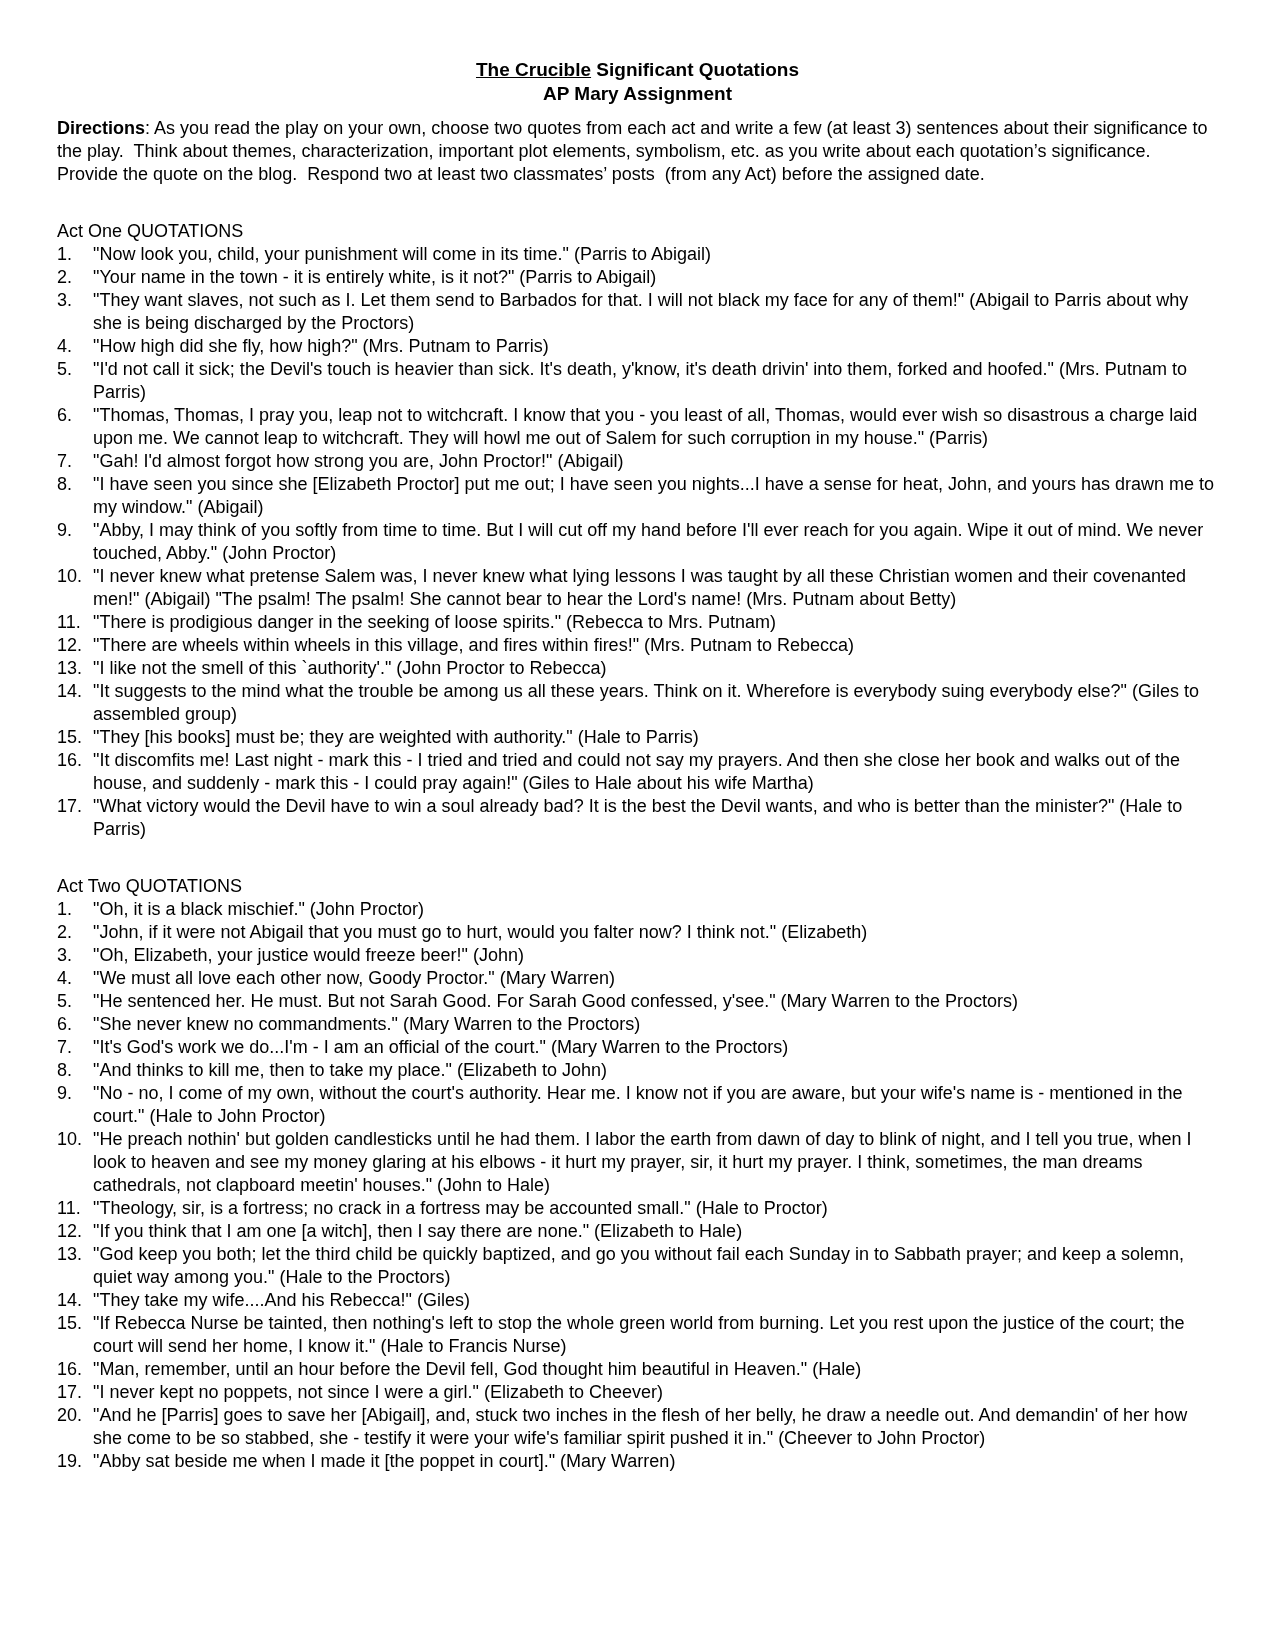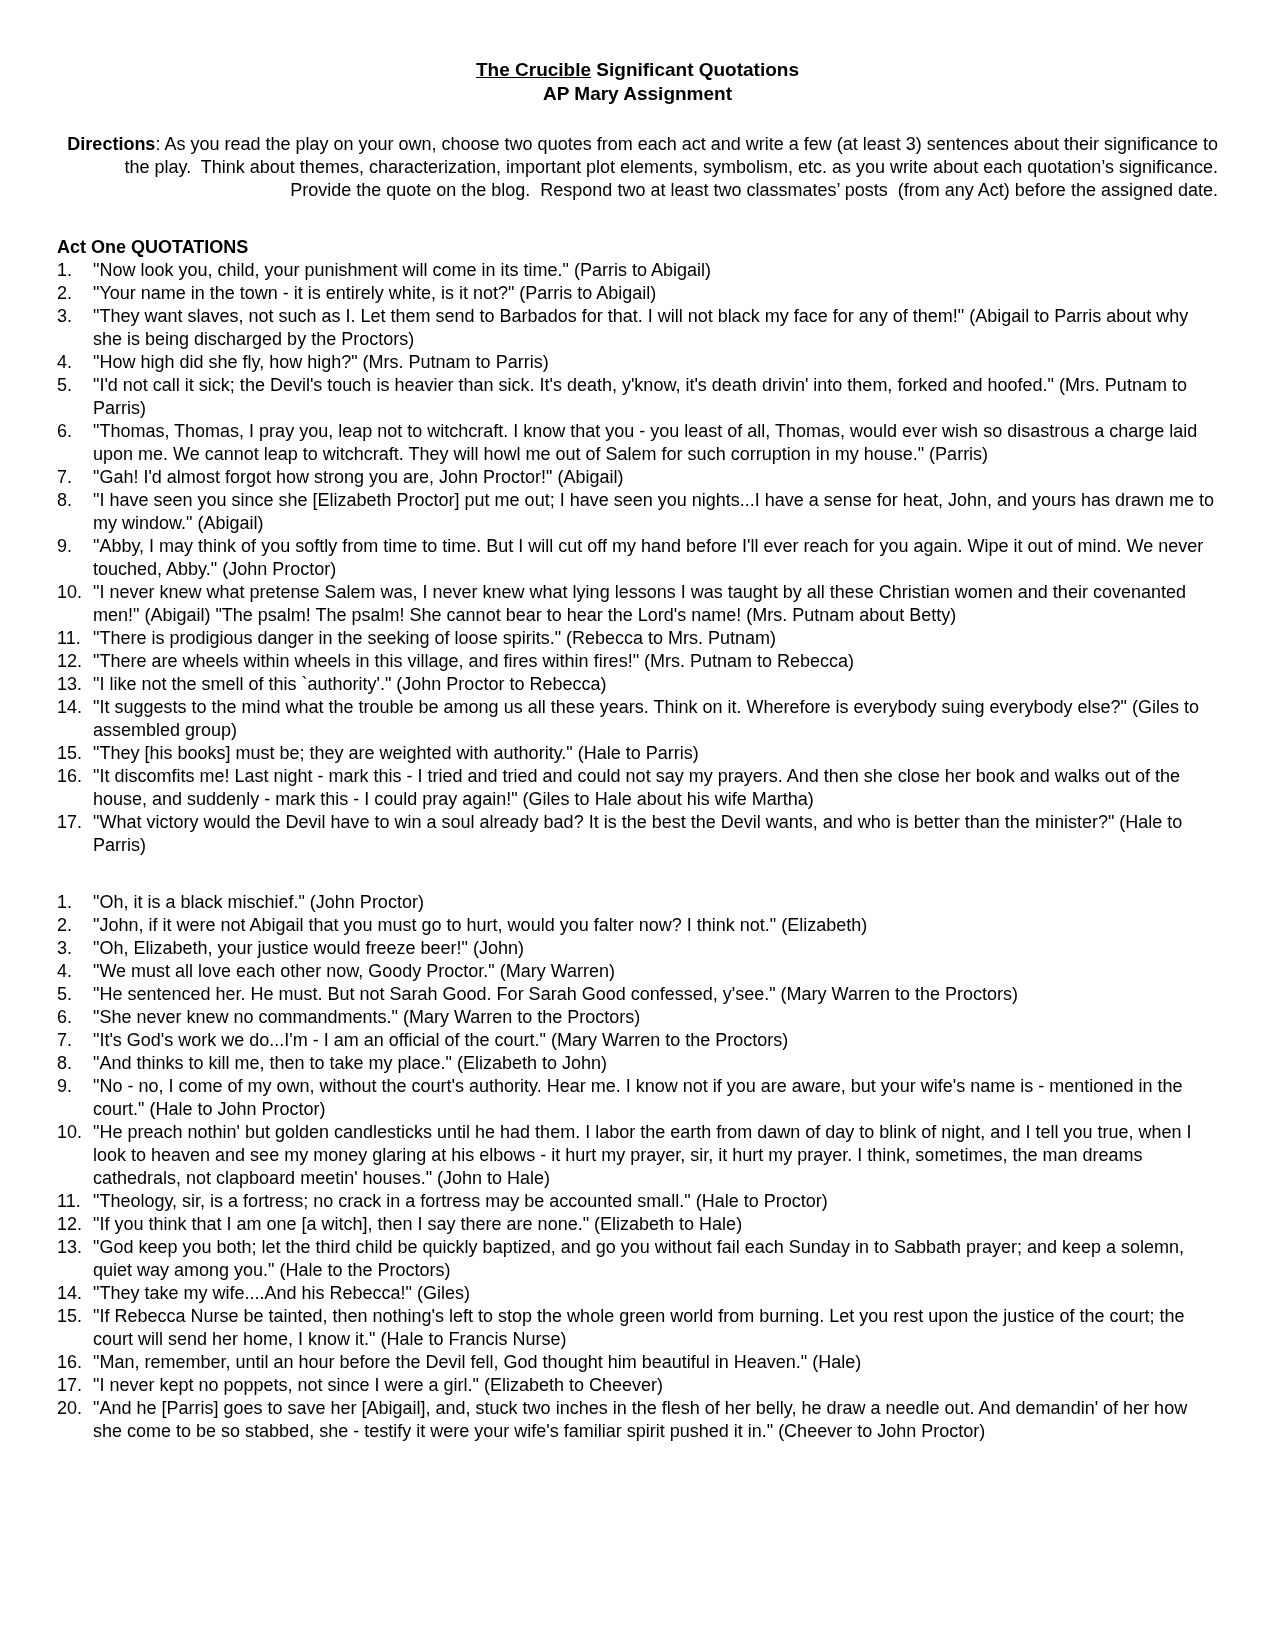--- a/index.html
+++ b/index.html
@@ -23,32 +23,31 @@
   .title-block {
     text-align: center;
     font-weight: bold;
     font-size: 19px;
     line-height: 24px;
   }
   .title-underline {
     text-decoration: underline;
   }
   .directions {
-    margin-top: 27px;
+    margin-top: 11px;
     white-space: pre-wrap;
-    text-align: right;
   }
   .directions-label {
     font-weight: bold;
   }
   .section {
     margin-top: 34px;
   }
   .section-heading {
-    font-weight: bold;
+    font-weight: normal;
     margin-bottom: 0;
   }
   ol.quote-list {
     list-style: none;
     margin: 0;
     padding: 0;
   }
   ol.quote-list li {
     display: flex;
     align-items: flex-start;
@@ -158,20 +157,21 @@
   </li>
 
   <li>
     <span class="item-number">17.</span>
     <span class="quote-text">"What victory would the Devil have to win a soul already bad? It is the best the Devil wants, and who is better than the minister?" (Hale to Parris)</span>
   </li>
 </ol>
   </div>
 
   <div class="section">
+    <div class="section-heading">Act Two QUOTATIONS</div>
     <ol class="quote-list">
   <li>
     <span class="item-number">1.</span>
     <span class="quote-text">"Oh, it is a black mischief." (John Proctor)</span>
   </li>
 
   <li>
     <span class="item-number">2.</span>
     <span class="quote-text">"John, if it were not Abigail that you must go to hurt, would you falter now? I think not." (Elizabeth)</span>
   </li>
@@ -249,16 +249,20 @@
   <li>
     <span class="item-number">17.</span>
     <span class="quote-text">"I never kept no poppets, not since I were a girl." (Elizabeth to Cheever)</span>
   </li>
 
   <li>
     <span class="item-number">20.</span>
     <span class="quote-text">"And he [Parris] goes to save her [Abigail], and, stuck two inches in the flesh of her belly, he draw a needle out. And demandin' of her how she come to be so stabbed, she - testify it were your wife's familiar spirit pushed it in." (Cheever to John Proctor)</span>
   </li>
 
+  <li>
+    <span class="item-number">19.</span>
+    <span class="quote-text">"Abby sat beside me when I made it [the poppet in court]." (Mary Warren)</span>
+  </li>
 </ol>
   </div>
 
 </div>
 
 </body></html>

